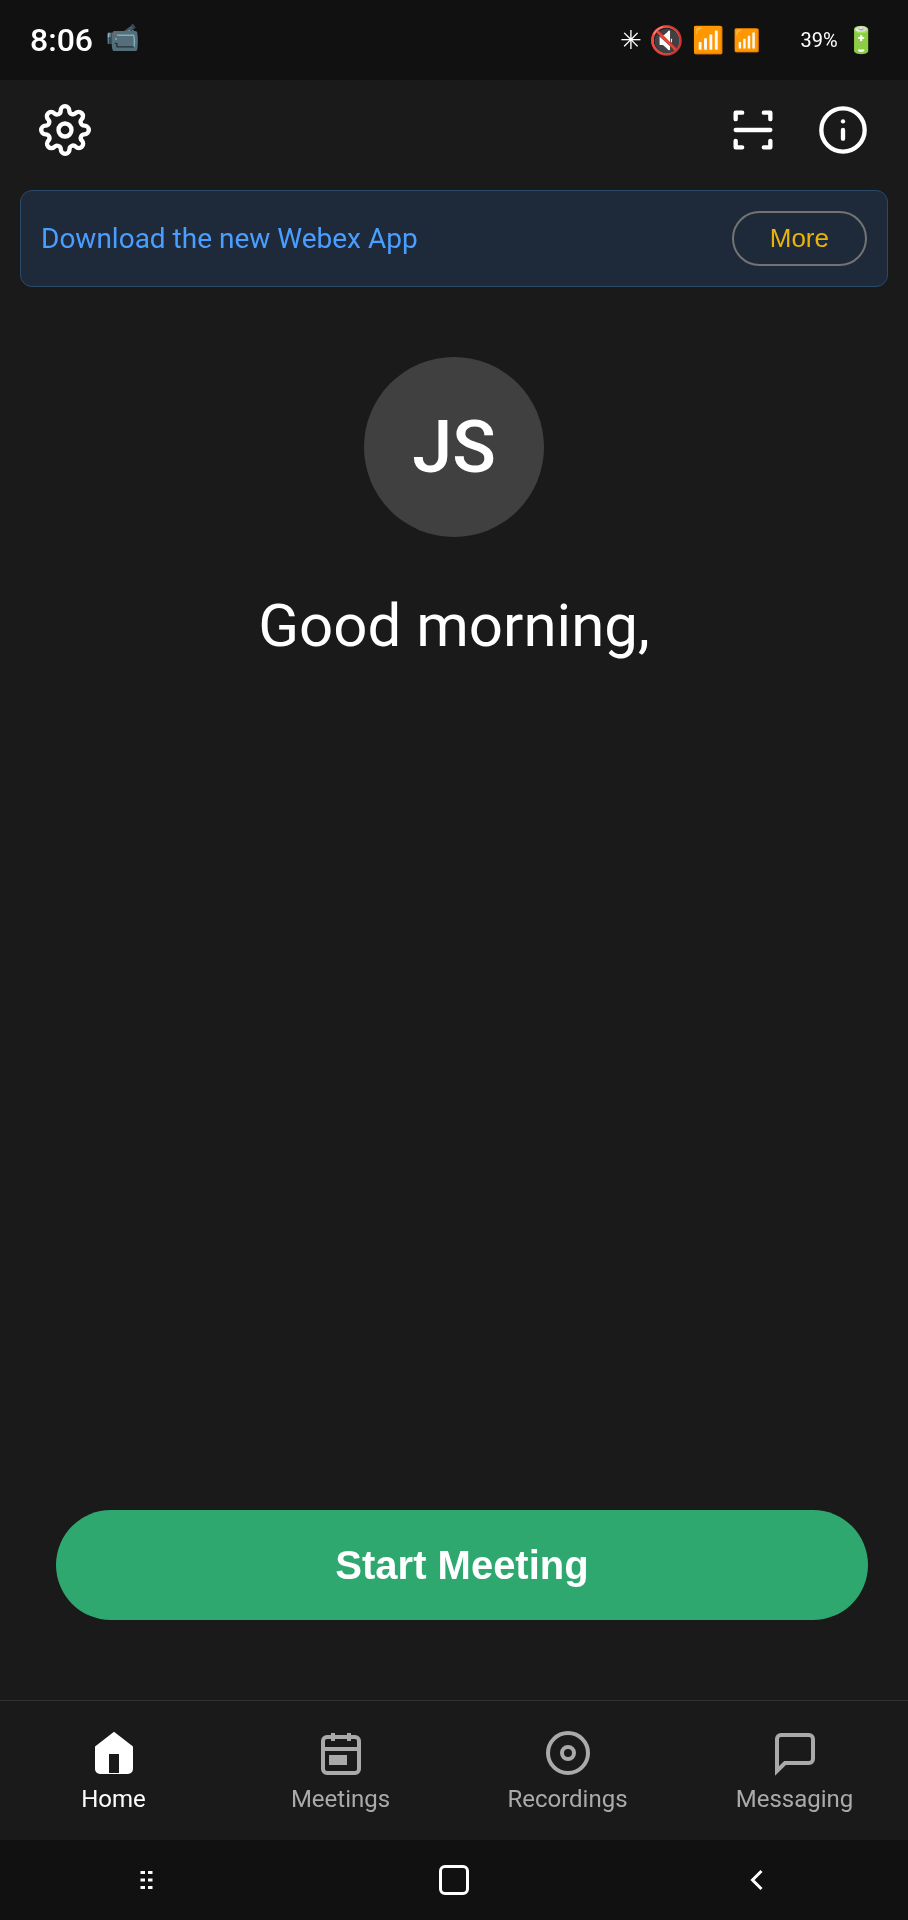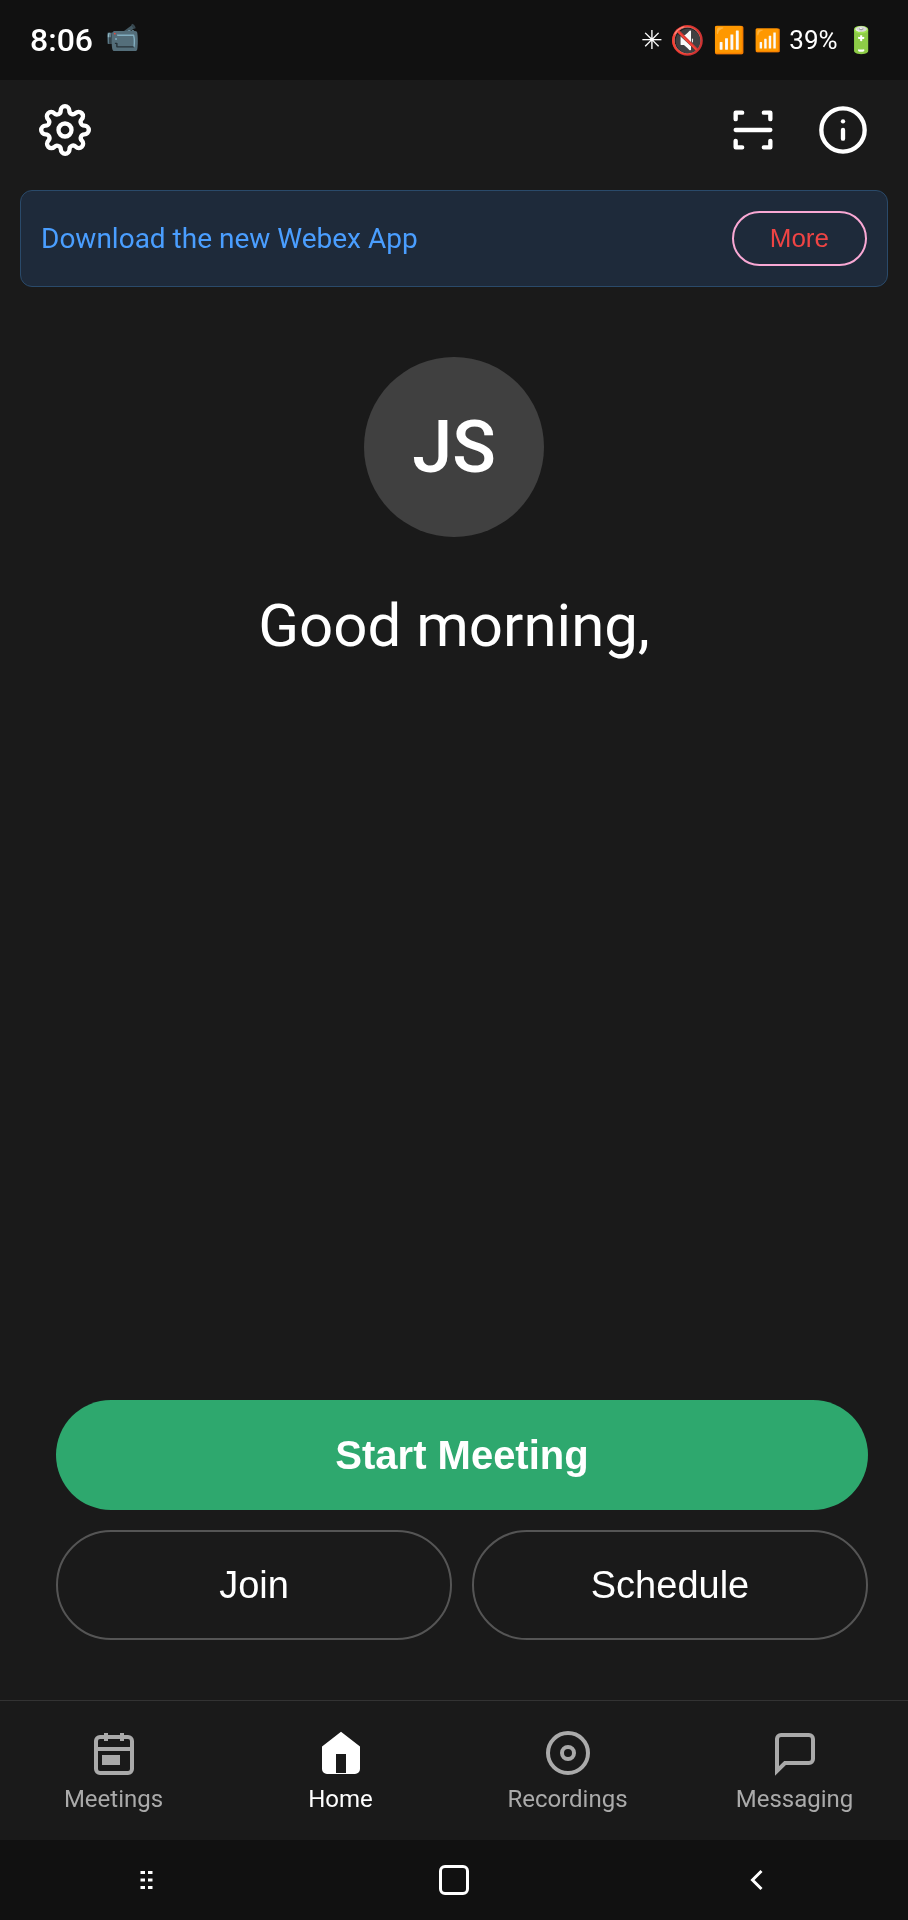--- a/index.html
+++ b/index.html
@@ -40,21 +40,22 @@
 
     .status-icons-right {
       display: flex;
       align-items: center;
       gap: 8px;
       font-size: 26px;
       color: #ffffff;
     }
 
     .battery-text {
-      font-size: 26px;
+      font-size: 20px;
+      margin-left: 32px;
     }
 
     
     .app-header {
       width: 100%;
       height: 100px;
       background-color: #1a1a1a;
       display: flex;
       align-items: center;
       justify-content: space-between;
@@ -89,23 +90,23 @@
     }
 
     .banner-text {
       font-size: 28px;
       color: #4a9eff;
       font-weight: 400;
     }
 
     .banner-btn {
       background-color: transparent;
-      border: 2px solid #f9a8d4;
+      border: 2px solid #737373;
       border-radius: 30px;
-      color: #ef4444;
+      color: #eab308;
       font-size: 26px;
       padding: 10px 36px;
       cursor: pointer;
     }
 
     
     .main-content {
       flex: 1;
       display: flex;
       flex-direction: column;
@@ -286,44 +287,40 @@
     <span>JS</span>
   </div>
   <div class="greeting">
     <span>Good morning,</span>
     <br>
   </div>
 </div>
 
 <div class="action-area">
   <button class="start-meeting-btn">Start Meeting</button>
-  <div class="secondary-buttons">
-    <button class="secondary-btn">Join</button>
-    <button class="secondary-btn">Schedule</button>
-  </div>
 </div>
 
 <div class="bottom-nav">
+  <div class="nav-item">
+    <svg width="48" height="48" viewBox="0 0 24 24" fill="#ffffff" stroke="#ffffff" stroke-width="1">
+      <path d="M3 9l9-7 9 7v11a2 2 0 0 1-2 2H5a2 2 0 0 1-2-2z"></path>
+      <polyline points="9 22 9 12 15 12 15 22" fill="#1a1a1a" stroke="#ffffff"></polyline>
+    </svg>
+    <span class="nav-label active">Home</span>
+  </div>
   <div class="nav-item">
     <svg width="48" height="48" viewBox="0 0 24 24" fill="none" stroke="#aaaaaa" stroke-width="2">
       <rect x="3" y="4" width="18" height="18" rx="2" ry="2"></rect>
       <line x1="16" y1="2" x2="16" y2="6"></line>
       <line x1="8" y1="2" x2="8" y2="6"></line>
       <line x1="3" y1="10" x2="21" y2="10"></line>
       <rect x="7" y="14" width="3" height="3" fill="#aaaaaa"></rect>
       <rect x="11" y="14" width="3" height="3" fill="#aaaaaa"></rect>
     </svg>
     <span class="nav-label">Meetings</span>
-  </div>
-  <div class="nav-item">
-    <svg width="48" height="48" viewBox="0 0 24 24" fill="#ffffff" stroke="#ffffff" stroke-width="1">
-      <path d="M3 9l9-7 9 7v11a2 2 0 0 1-2 2H5a2 2 0 0 1-2-2z"></path>
-      <polyline points="9 22 9 12 15 12 15 22" fill="#1a1a1a" stroke="#ffffff"></polyline>
-    </svg>
-    <span class="nav-label active">Home</span>
   </div>
   <div class="nav-item">
     <svg width="48" height="48" viewBox="0 0 24 24" fill="none" stroke="#aaaaaa" stroke-width="2">
       <circle cx="12" cy="12" r="10"></circle>
       <circle cx="12" cy="12" r="3"></circle>
     </svg>
     <span class="nav-label">Recordings</span>
   </div>
   <div class="nav-item">
     <svg width="48" height="48" viewBox="0 0 24 24" fill="none" stroke="#aaaaaa" stroke-width="2">

